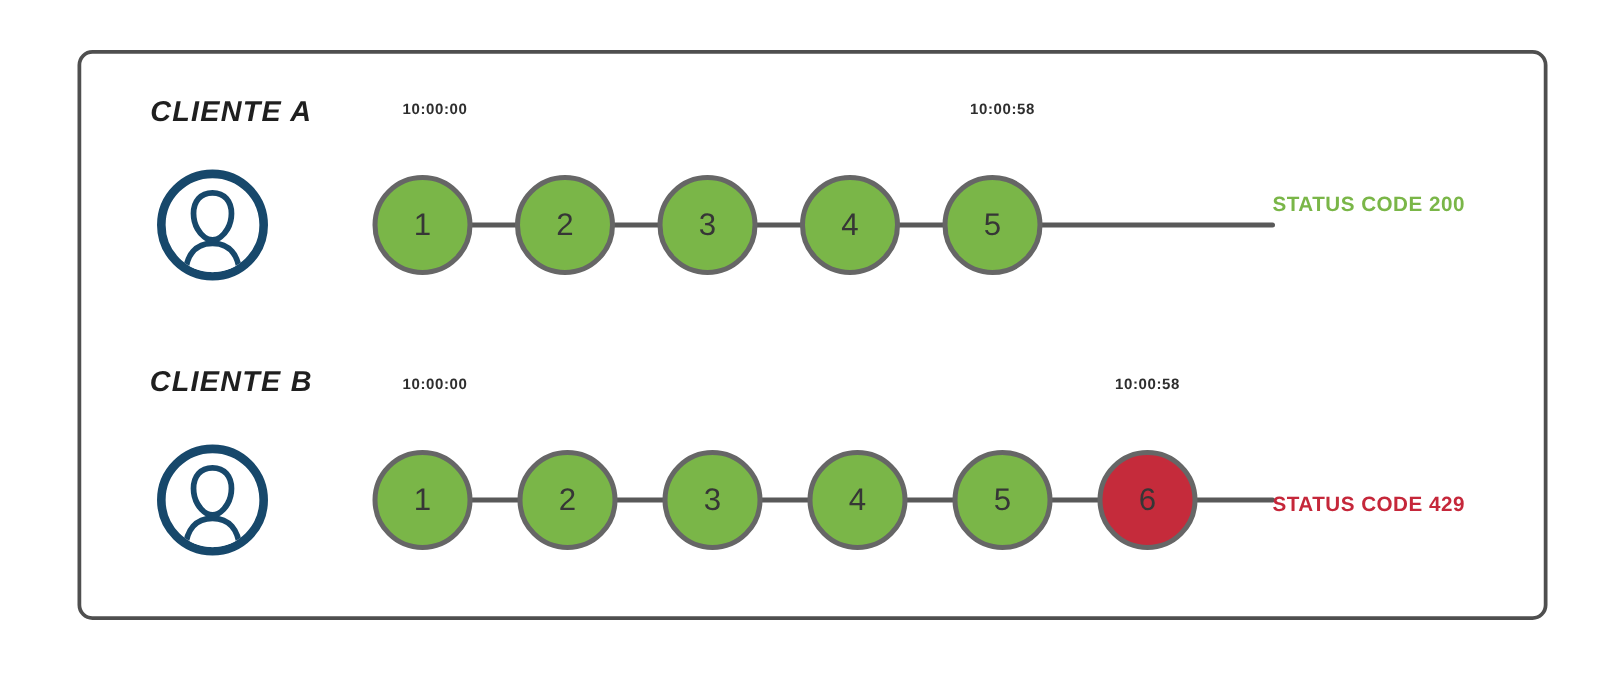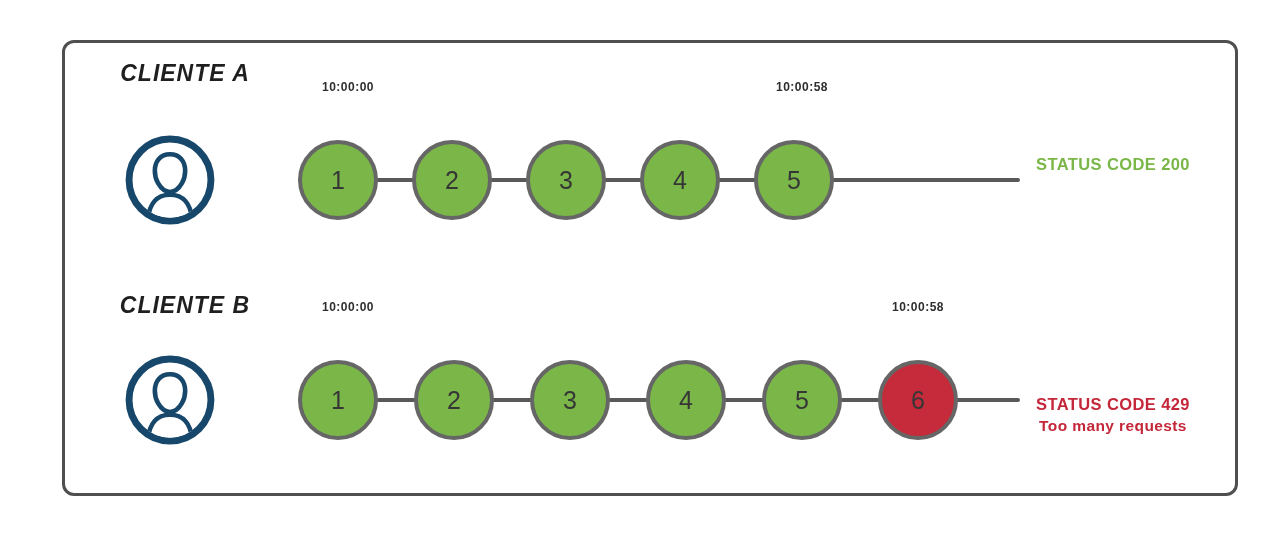--- a/index.html
+++ b/index.html
@@ -67,38 +67,38 @@
     align-items: center;
     justify-content: center;
     font-size: 25px;
     color: #363636;
   }
   .request-circle.ok    { background: var(--request-ok-green, #7ab648); }
   .request-circle.limited { background: var(--request-limited-red, #c52b3b); }
   .status-text {
     position: absolute;
     width: 190px;
-    text-align: center;
+    text-align: left;
     font-weight: bold;
     letter-spacing: 0.4px;
     line-height: 21px;
   }
   .status-text.ok      { color: var(--status-ok-text-green, #7ab648); }
   .status-text.limited { color: var(--status-error-text-red, #c5273a); }
   .status-code { font-size: 16.5px; }
   .status-msg  { font-size: 15.5px; }
 </style>
 </head>
 <body>
 
 <div class="canvas">
   <div class="frame"></div>
 
   <div>
-    <div class="client-label" style="left:75px; top:60px;">CLIENTE A</div>
+    <div class="client-label" style="left:75px; top:76px;">CLIENTE A</div>
 
     <svg class="avatar" style="left:124px; top:134px;" viewBox="0 0 100 100">
       <defs>
         <clipPath id="avclipA">
             <circle cx="50" cy="50" r="41"></circle>
           </clipPath>
       </defs>
       <circle cx="50" cy="50" r="44.5" fill="#ffffff" stroke="#17486b" stroke-width="7.5"></circle>
       <g clip-path="url(#avclipA)">
         <path d="M26,98 C26,74 37,66 50,66 C63,66 74,74 74,98 Z" fill="#ffffff" stroke="#17486b" stroke-width="5"></path>
@@ -167,16 +167,15 @@
     </div>
     <div class="request-circle ok" style="left:762px; top:360px;">
       <span>5</span>
     </div>
     <div class="request-circle limited" style="left:878px; top:360px;">
       <span>6</span>
     </div>
 
     <div class="status-text limited" style="left:1018px; top:394px;">
       <div class="status-code">STATUS CODE 429</div>
-      <div class="status-msg">Too many requests</div>
     </div>
   </div>
 </div>
 
 </body></html>

